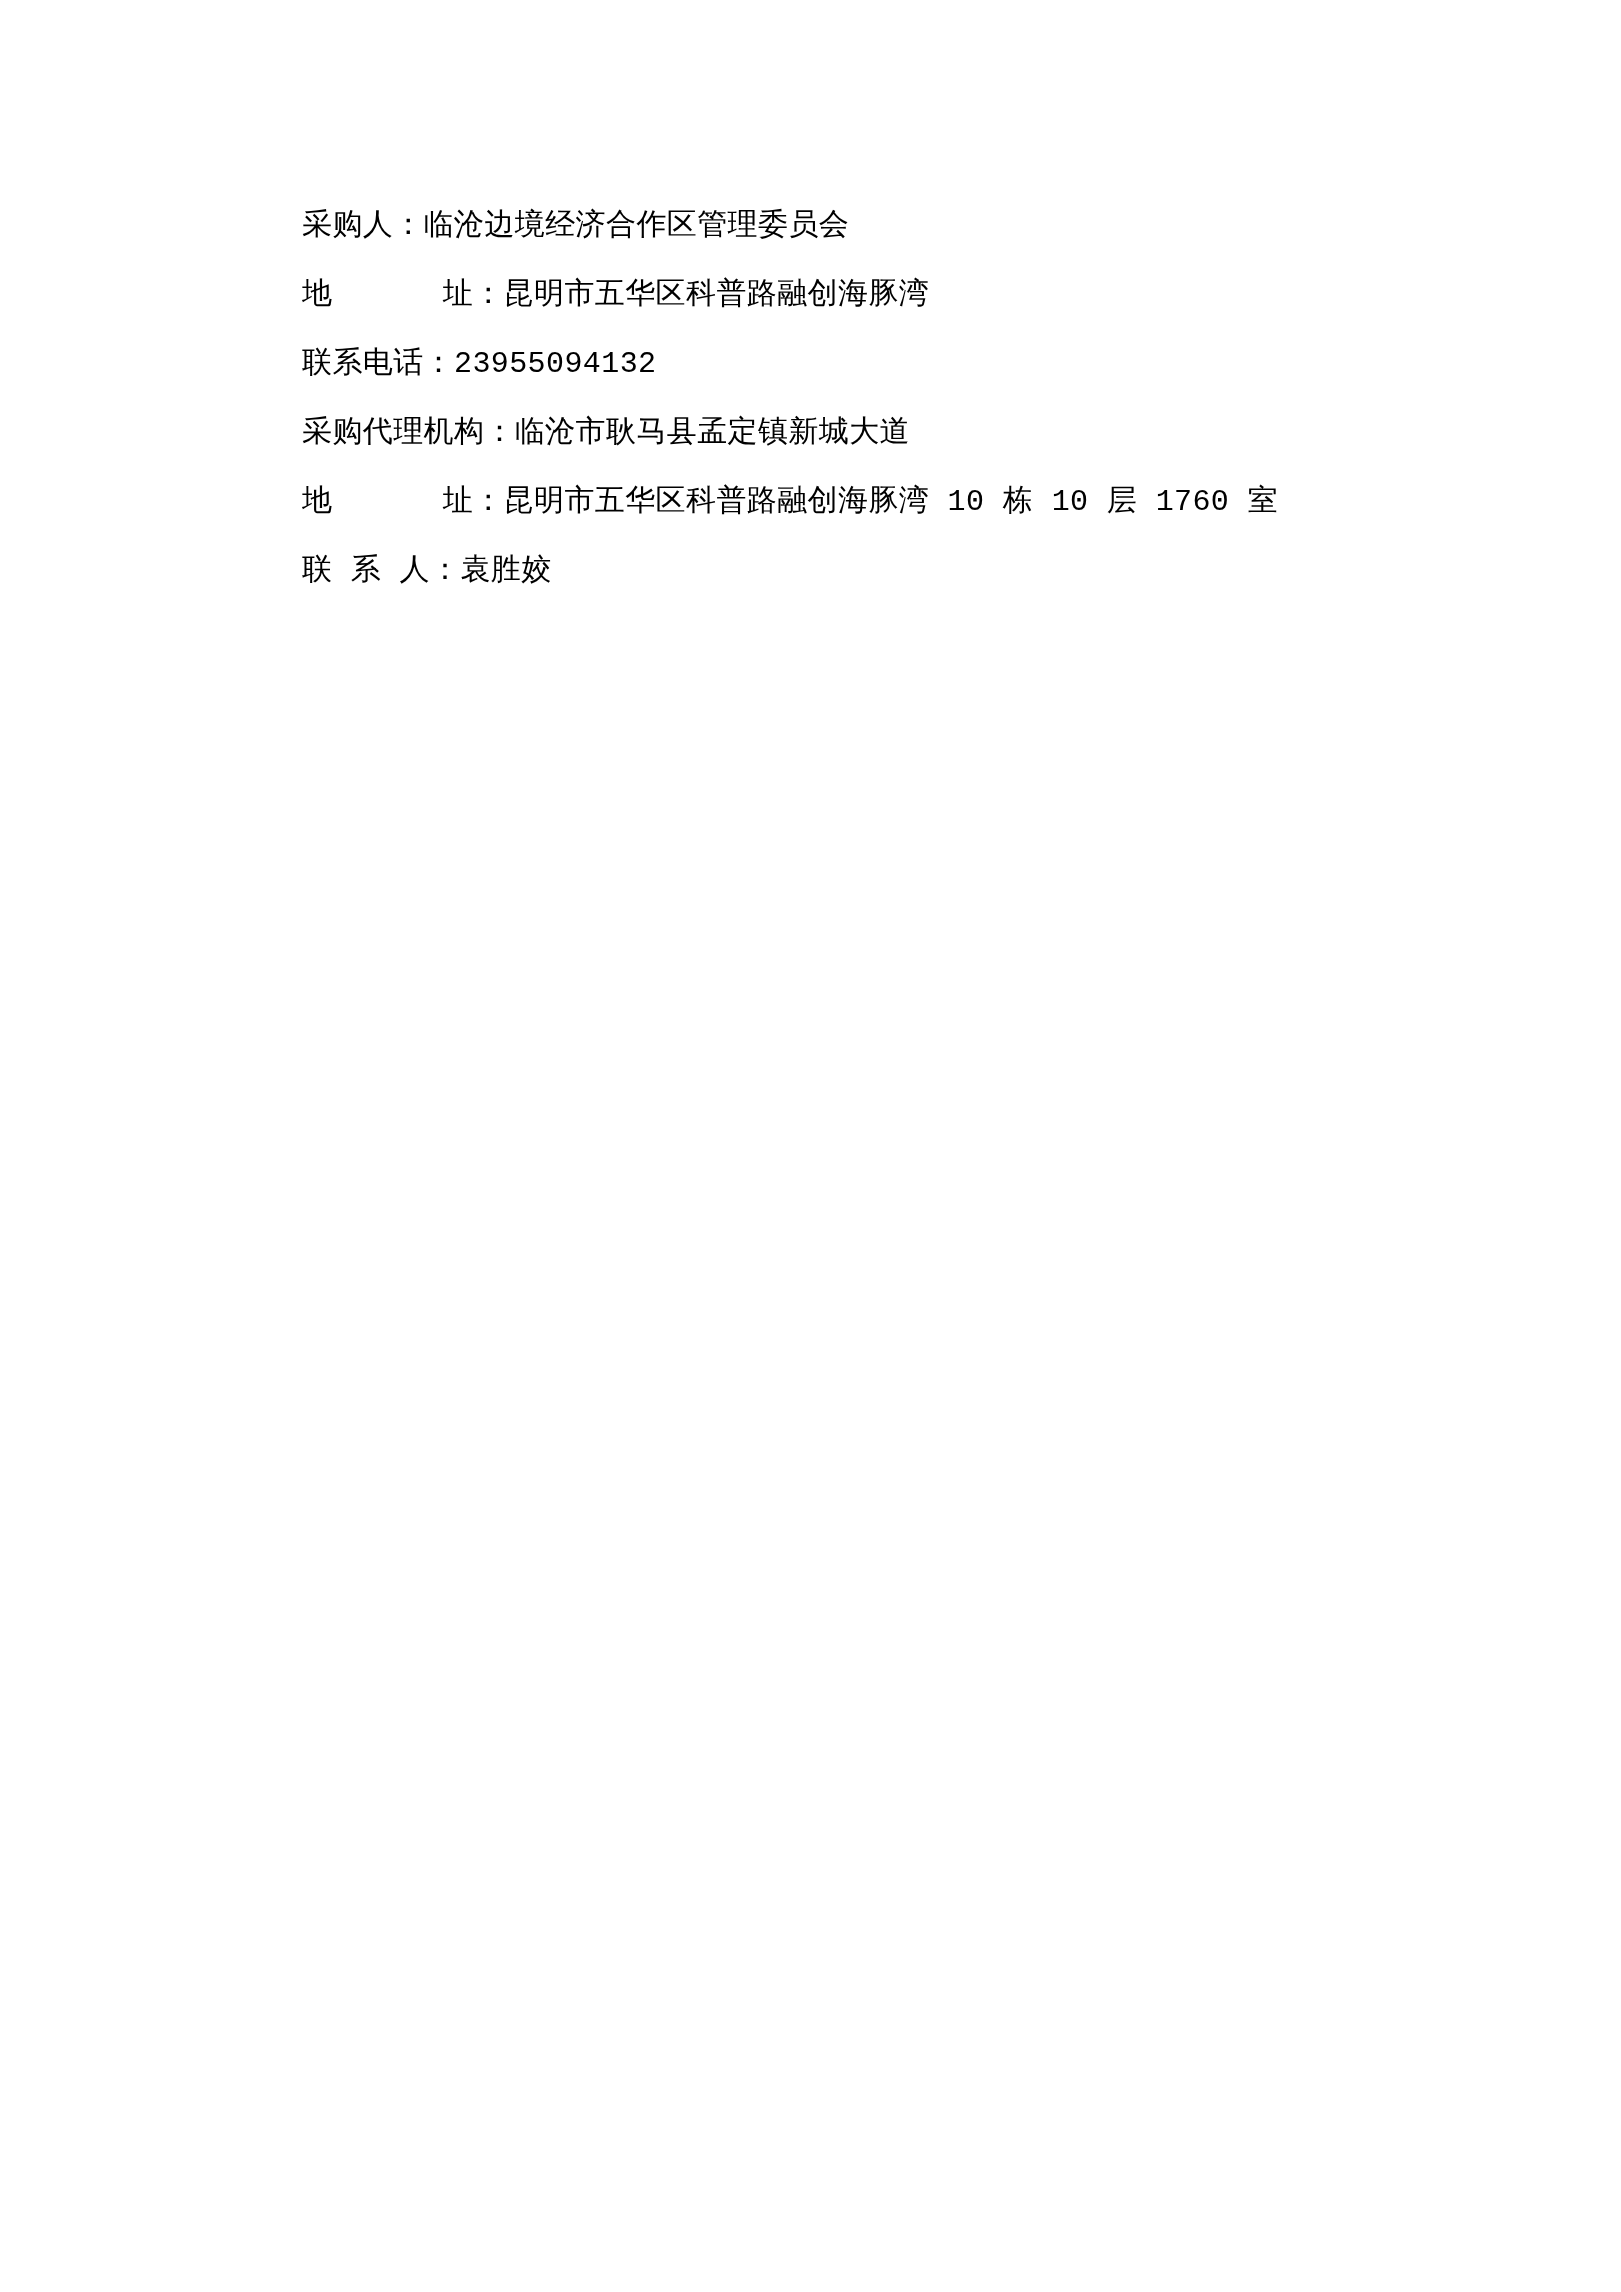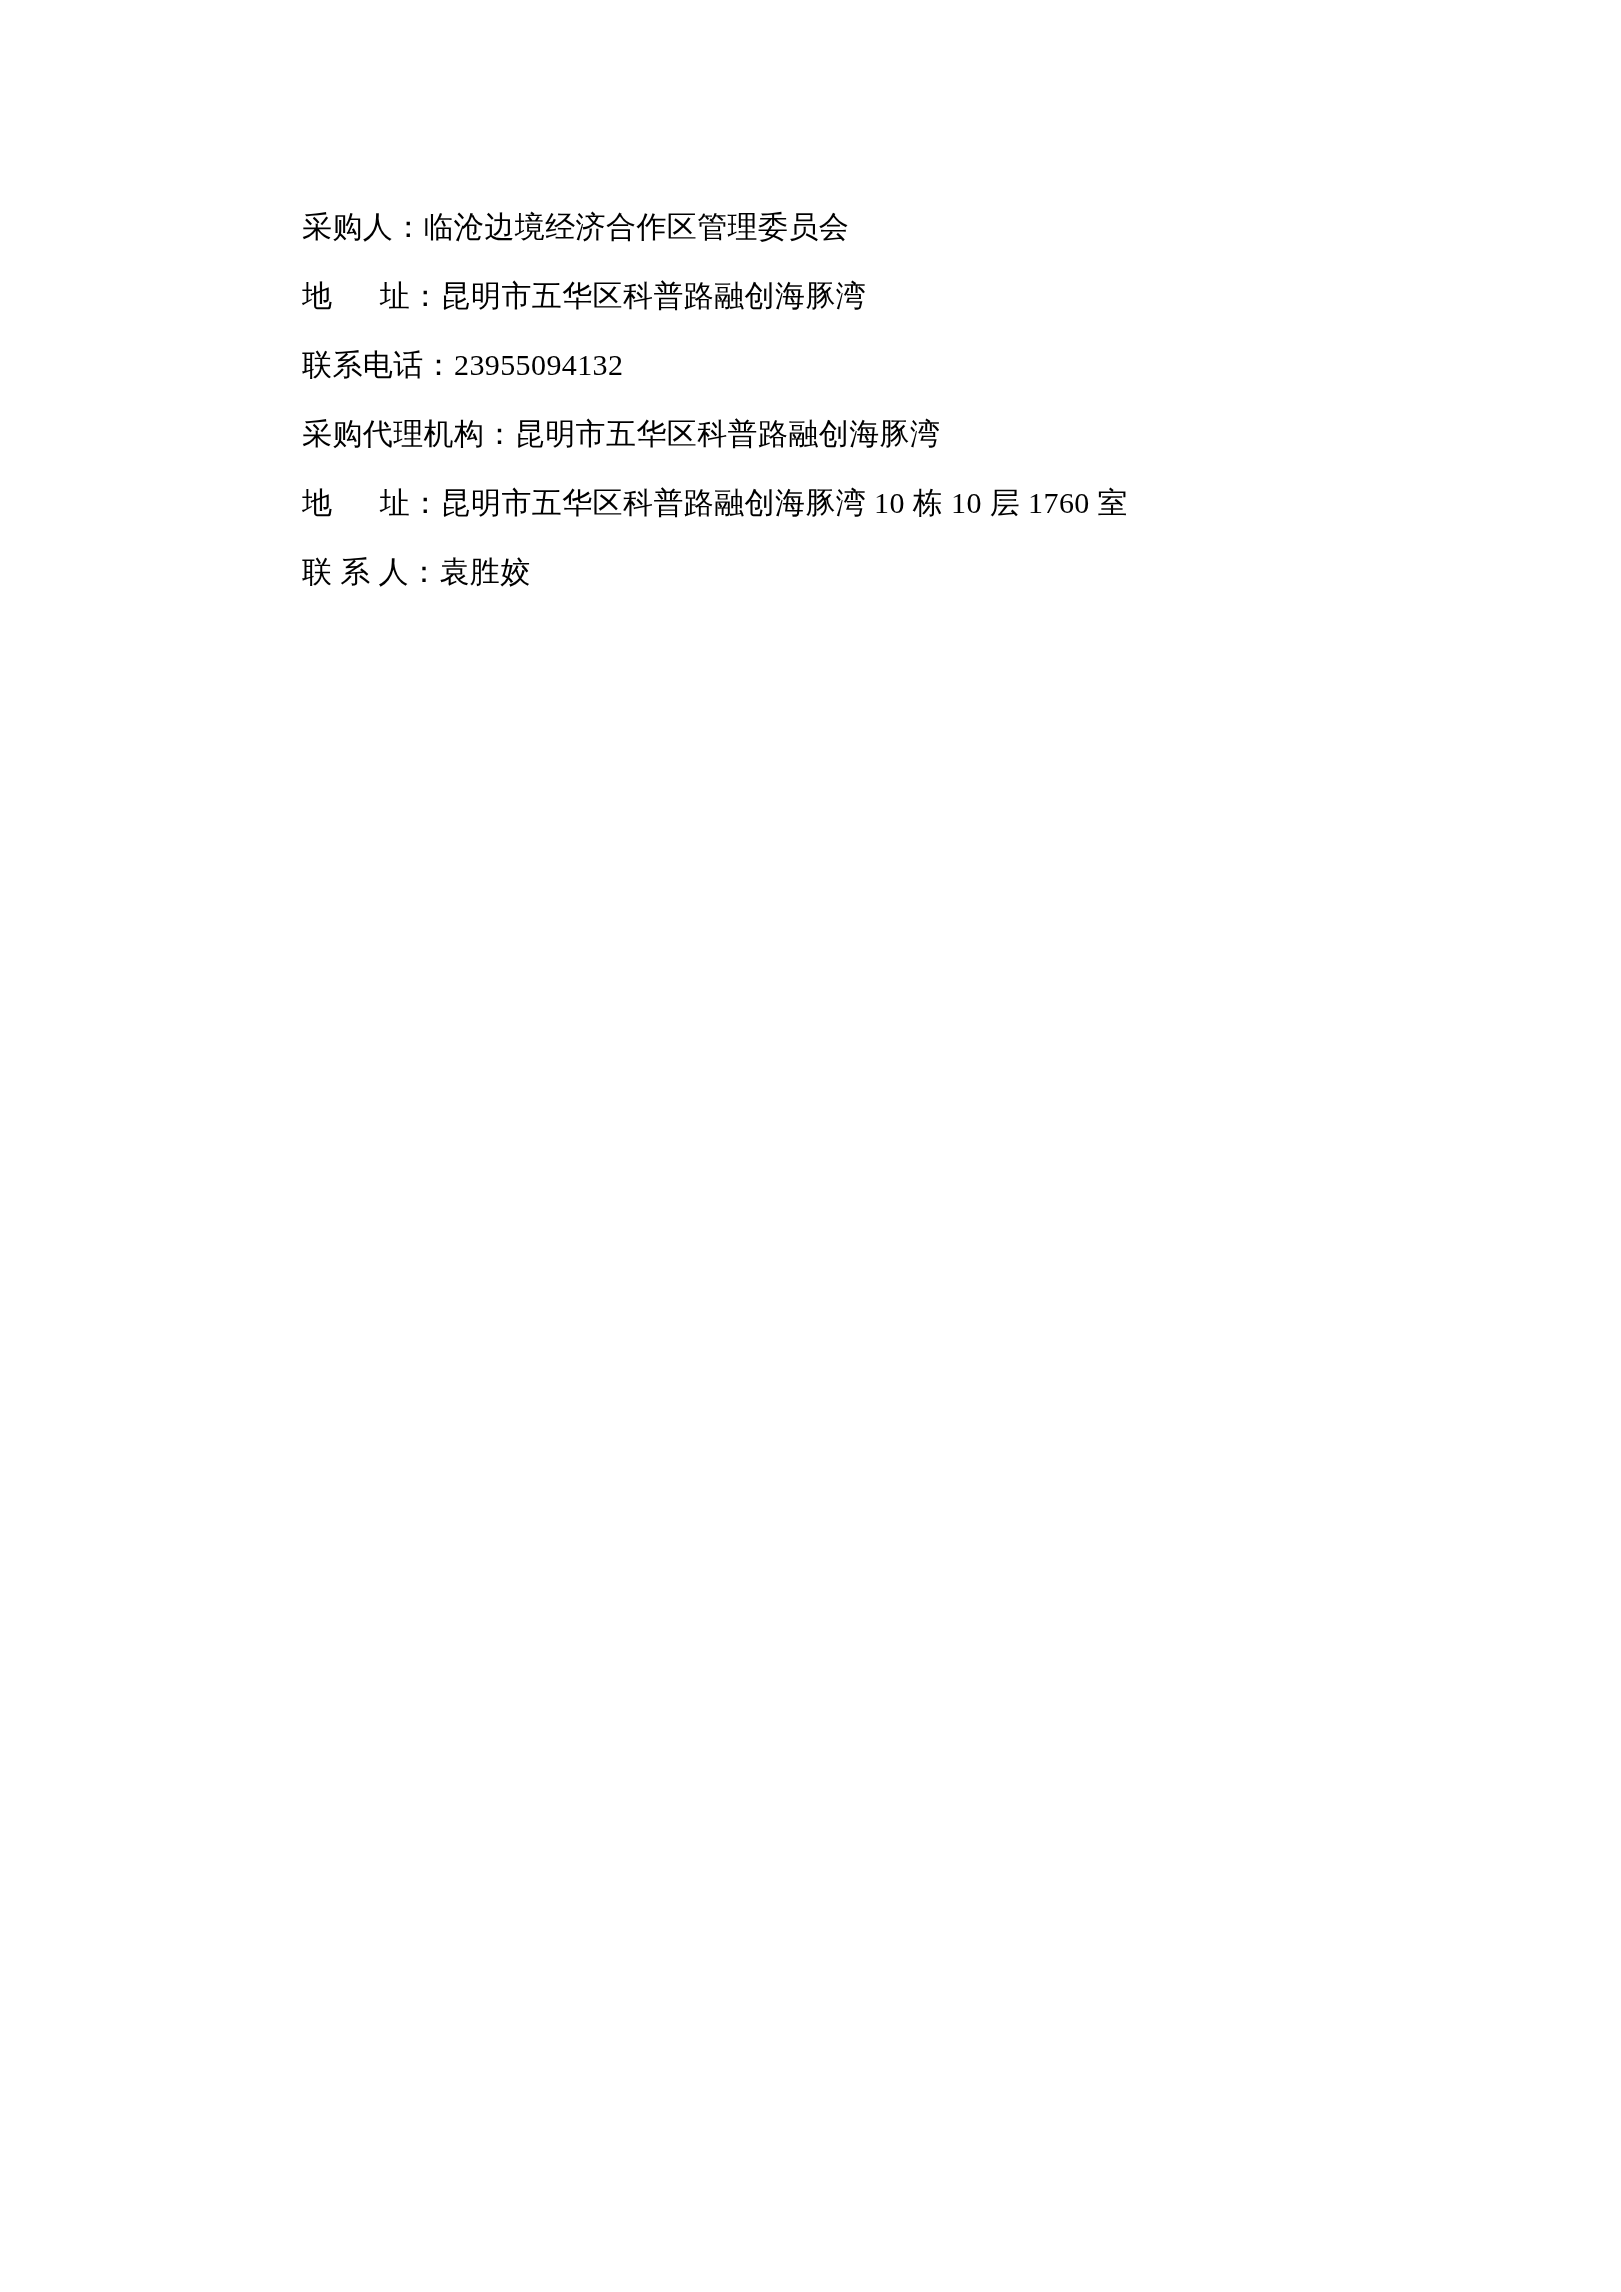--- a/index.html
+++ b/index.html
@@ -7,21 +7,21 @@
     padding: 0;
     background: #ffffff;
   }
   .page {
     position: relative;
     width: 1621px;
     height: 1641px;
     background: #ffffff;
     margin: 0 auto;
     overflow: hidden;
-    font-family: Liberation Serif, serif;
+    font-family: Liberation Mono, monospace;
     color: #000000;
   }
   .content {
     position: absolute;
     left: 302px;
     top: 192px;
     width: 1039px;
   }
   .line {
     font-size: 30px;
@@ -31,18 +31,18 @@
   }
 </style>
 </head>
 <body>
 
 <div class="page">
   <div class="content">
     <div class="line">采购人：临沧边境经济合作区管理委员会</div>
     <div class="line">地      址：昆明市五华区科普路融创海豚湾</div>
     <div class="line">联系电话：23955094132</div>
-    <div class="line">采购代理机构：昆明市五华区科普路融创海豚湾</div>
+    <div class="line">采购代理机构：临沧市耿马县孟定镇新城大道</div>
     <div class="line">地      址：昆明市五华区科普路融创海豚湾 10 栋 10 层 1760 室</div>
     <div class="line">联 系 人：袁胜姣</div>
   </div>
 </div>
 
 
 </body></html>

